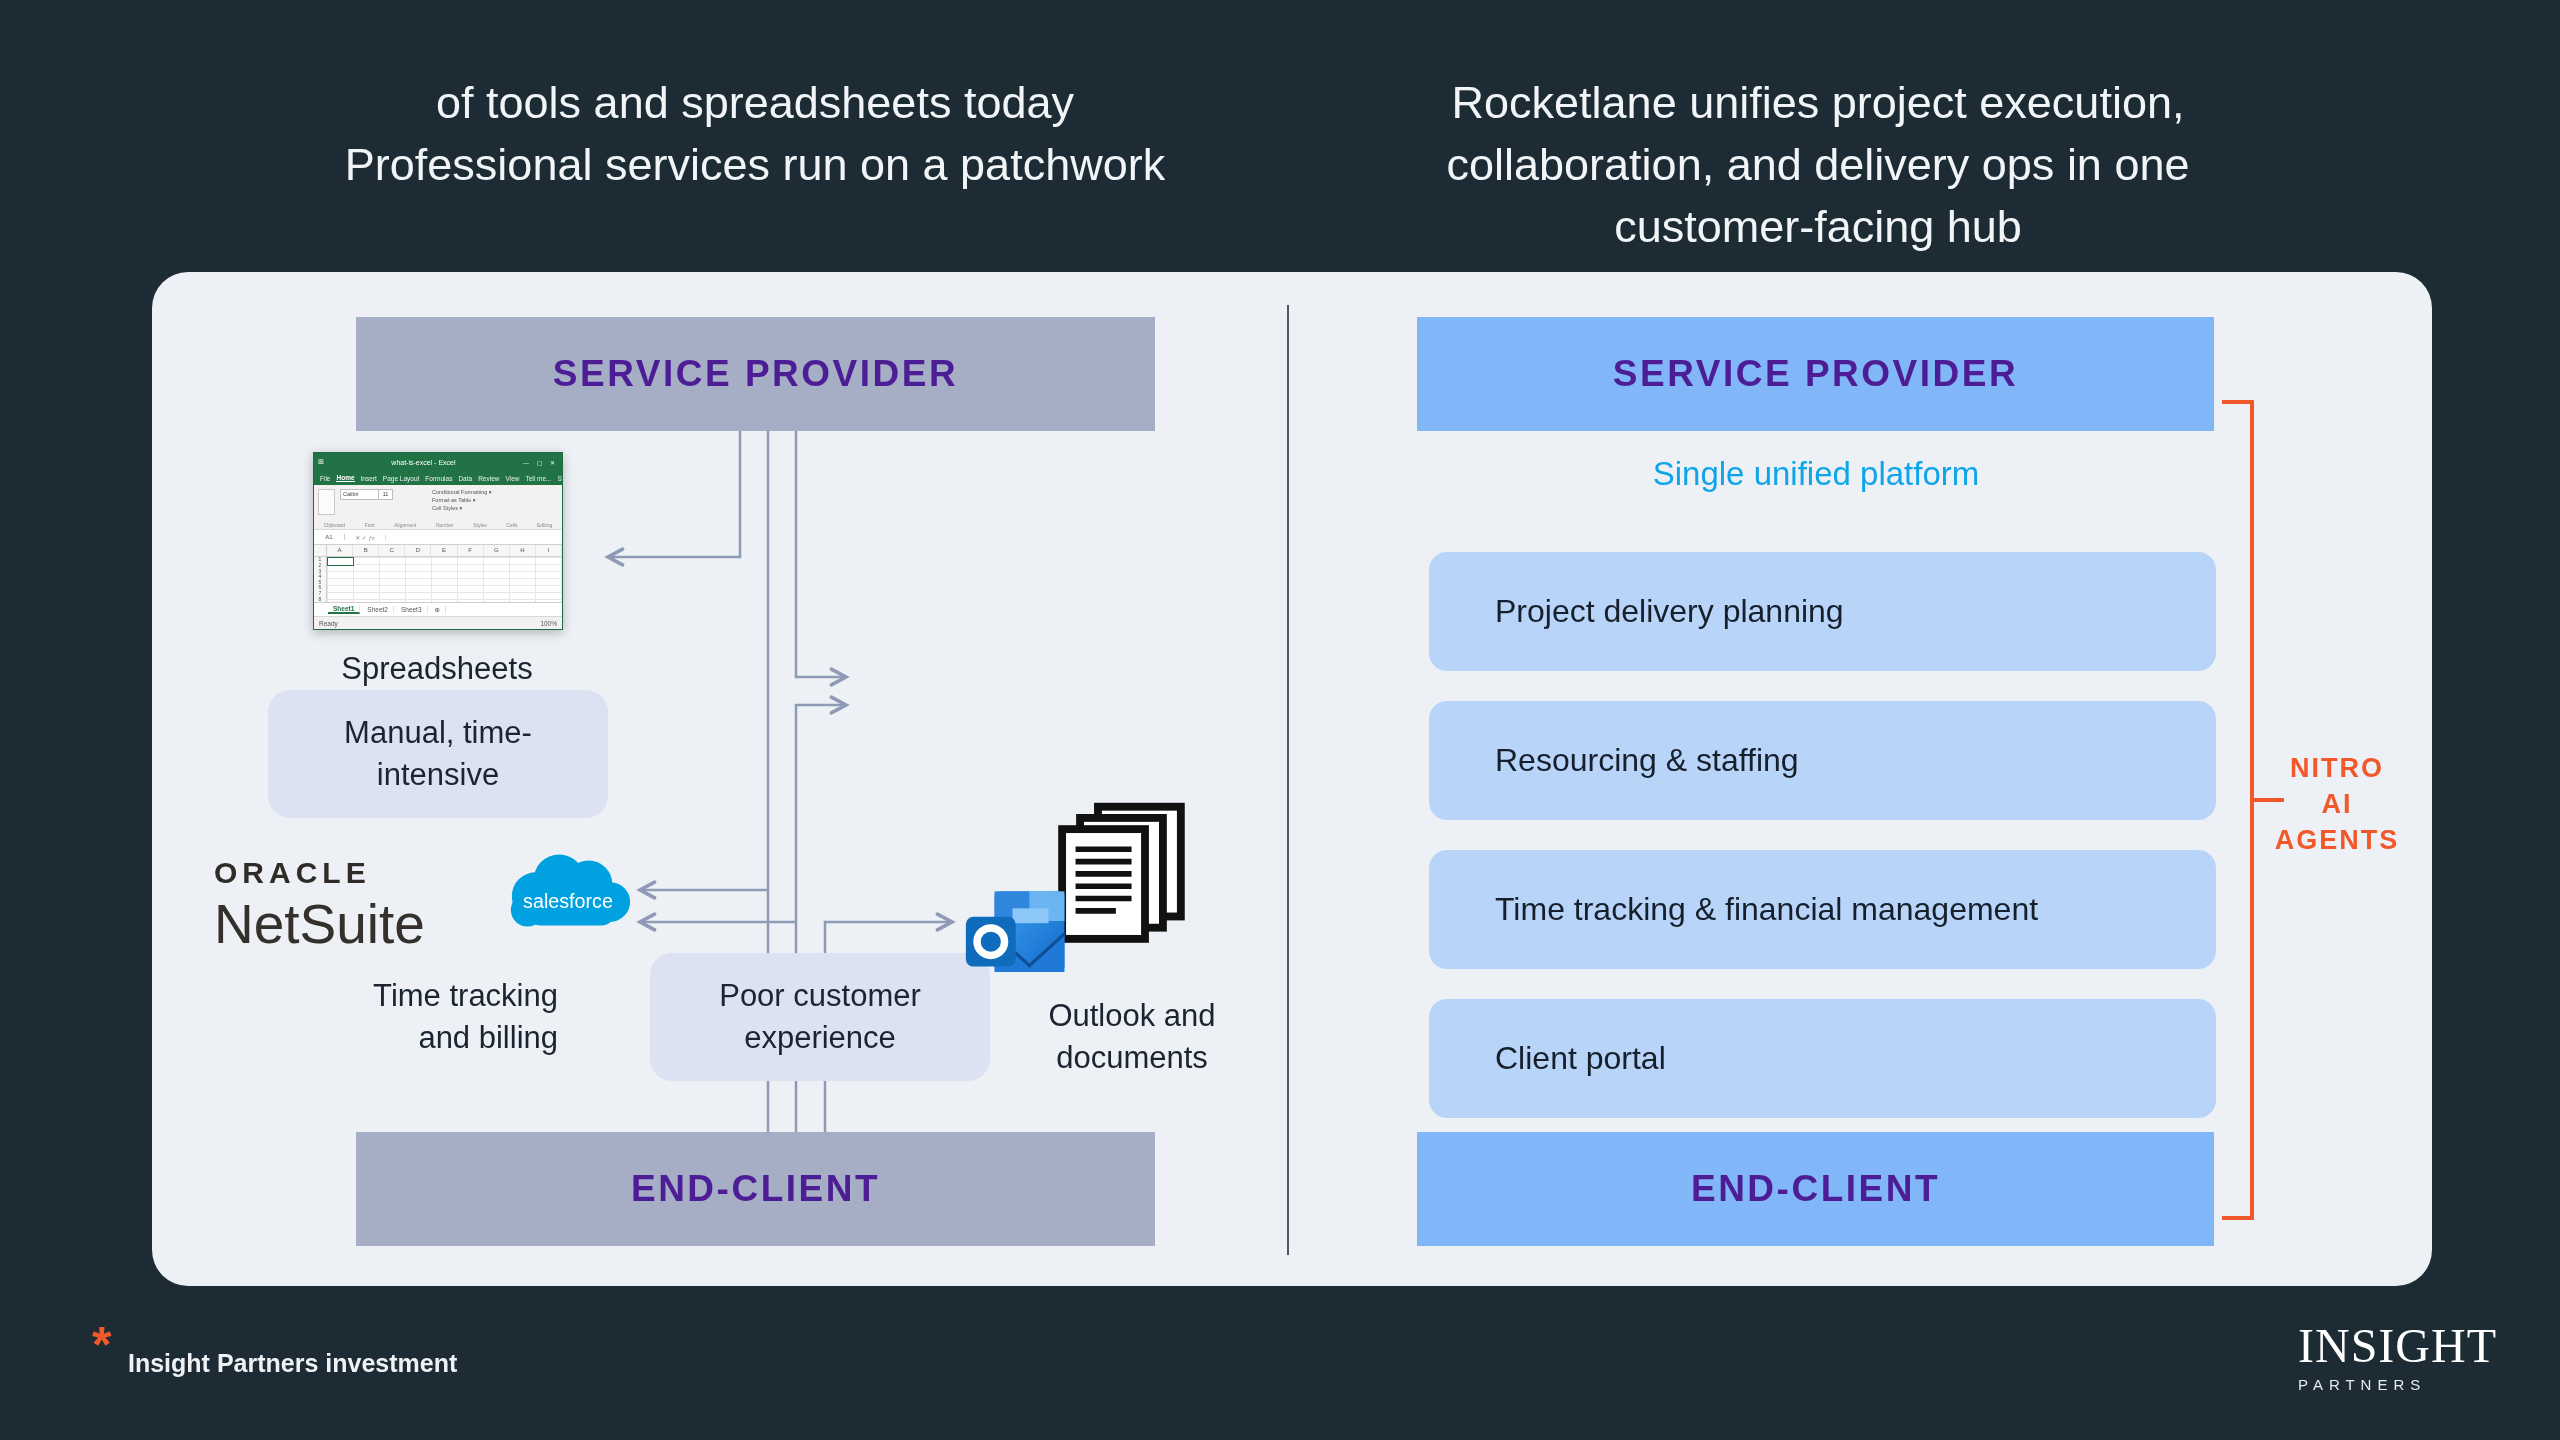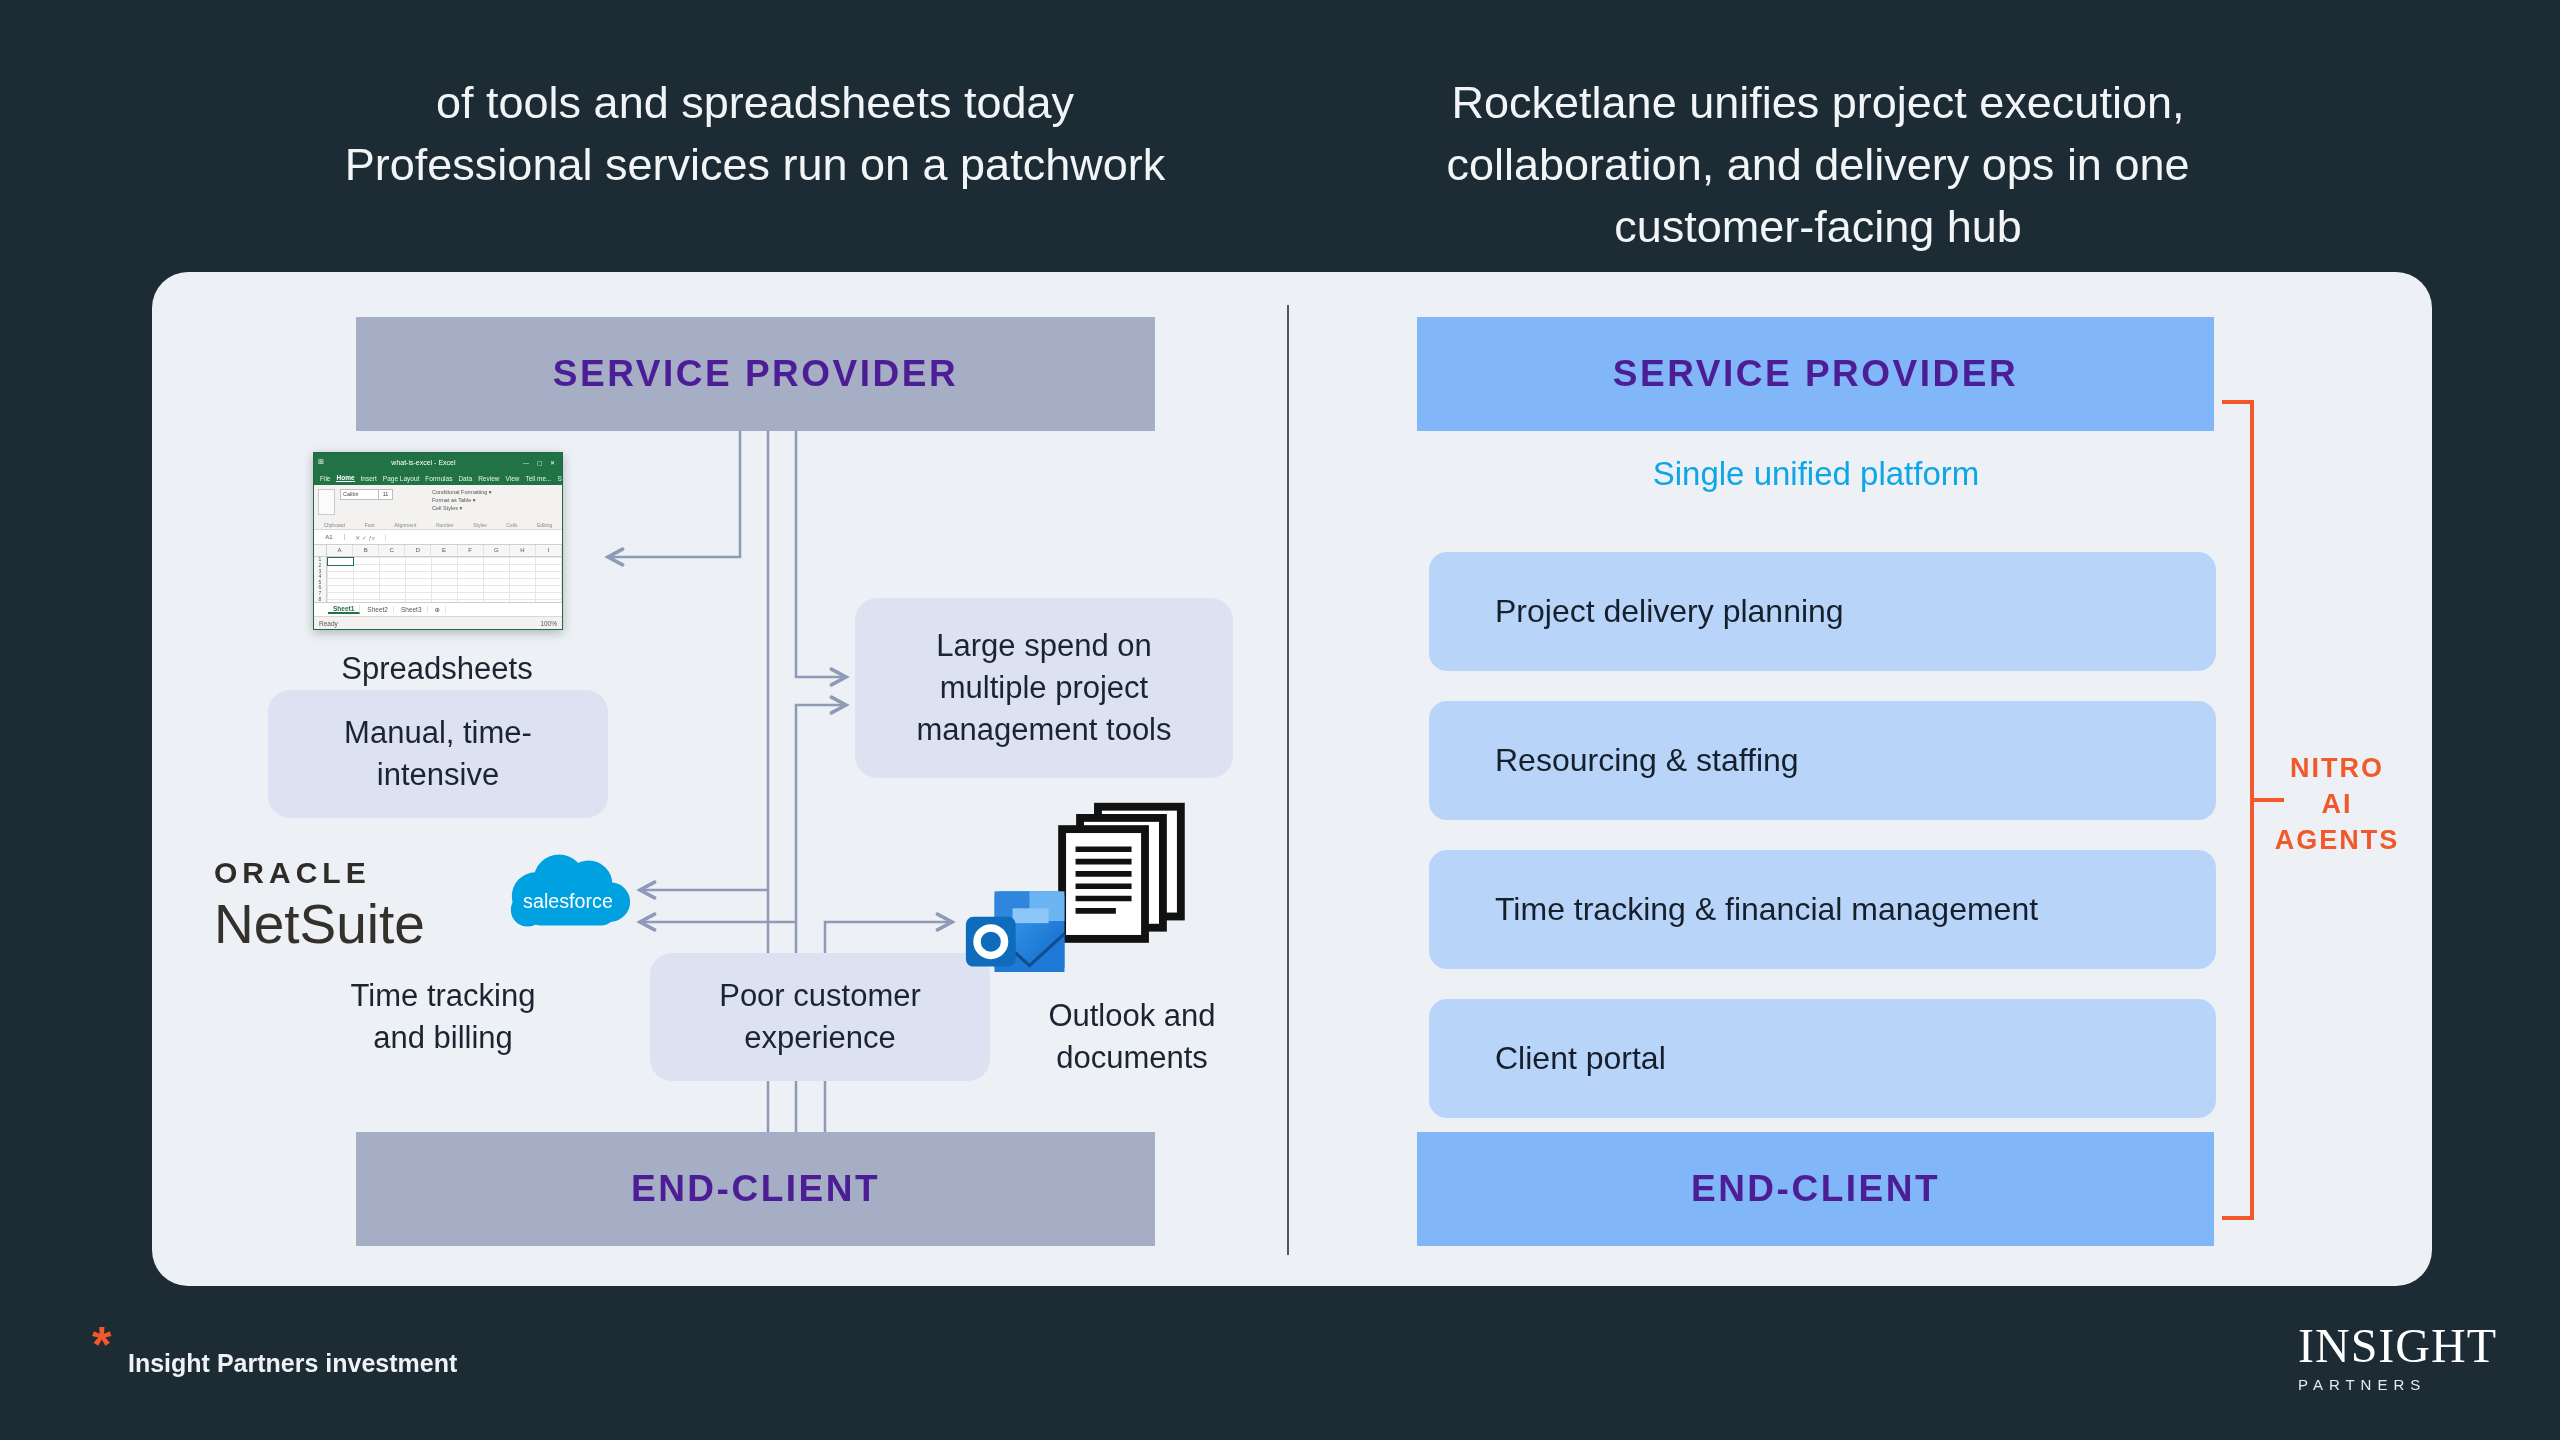--- a/index.html
+++ b/index.html
@@ -222,42 +222,39 @@
       <span>100%</span>
     </div>
   </div>
 
   <div class="caption" style="left:307px;top:648px;width:260px;">Spreadsheets</div>
 
   <div class="softbox" style="left:268px;top:690px;width:340px;height:128px;">
     <span style="width:310px;">Manual, time-intensive</span>
   </div>
 
-  <div class="softbox" style="left:855px;top:598px;width:378px;height:180px;">
-    <span style="width:300px;">Large spend on multiple project management tools</span>
-  </div>
 
   <div class="oracle-block">
     <div class="oracle-word">ORACLE</div>
     <div class="netsuite-word">NetSuite</div>
   </div>
 
   <svg class="salesforce-svg" viewBox="0 0 140 100">
     <g fill="#00a1e0">
       <circle cx="38" cy="50" r="24"></circle>
       <circle cx="62" cy="34" r="26"></circle>
       <circle cx="92" cy="38" r="24"></circle>
       <circle cx="114" cy="56" r="20"></circle>
       <circle cx="30" cy="64" r="17"></circle>
       <rect x="26" y="44" width="96" height="36" rx="18"></rect>
     </g>
     <text x="71" y="62" fill="#ffffff" font-size="20" text-anchor="middle" font-family="Liberation Sans, sans-serif">salesforce</text>
   </svg>
 
-  <div class="caption" style="left:328px;top:975px;width:230px;">Time tracking and billing</div>
+  <div class="caption" style="left:328px;top:975px;width:230px;text-align:right;">Time tracking and billing</div>
 
   <div class="softbox" style="left:650px;top:953px;width:340px;height:128px;">
     <span style="width:300px;">Poor customer experience</span>
   </div>
 
   <svg class="docs-svg" viewBox="0 0 130 150">
     <g fill="#ffffff" stroke="#111111" stroke-width="7">
       <rect x="48" y="6" width="74" height="98"></rect>
       <rect x="32" y="16" width="74" height="98"></rect>
       <rect x="16" y="26" width="74" height="98"></rect>

